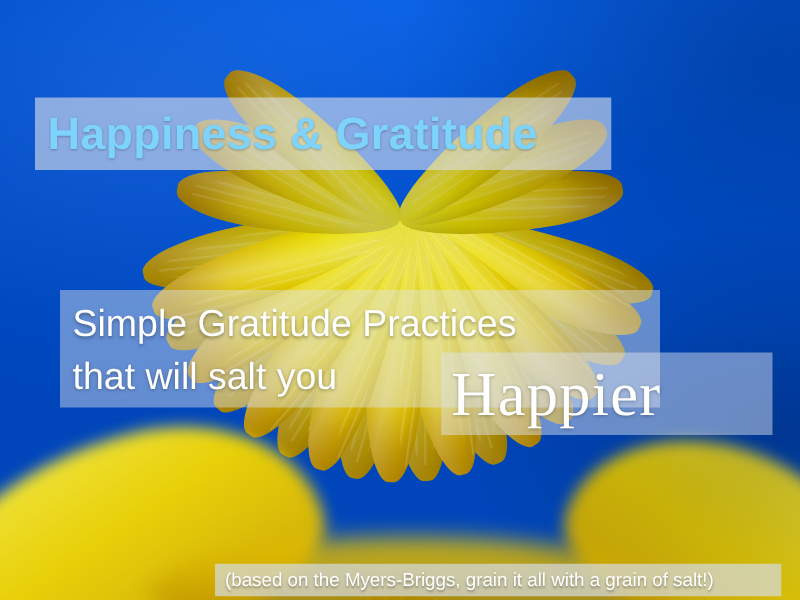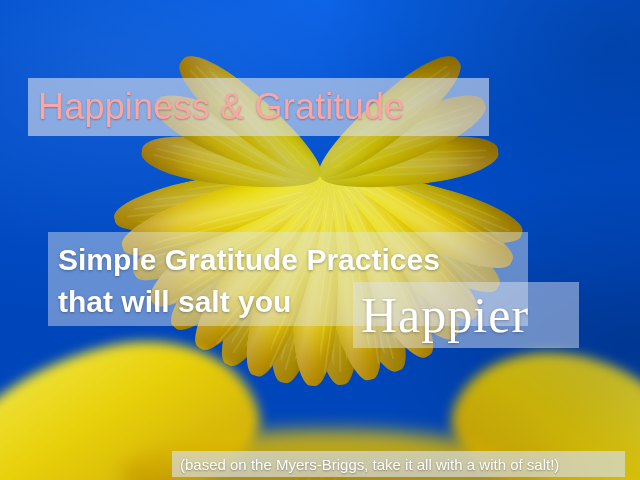--- a/index.html
+++ b/index.html
@@ -166,52 +166,52 @@
 
   .band-title {
     left: 28px;
     top: 78px;
     width: 461px;
     height: 58px;
     padding-left: 10px;
     background: rgba(216, 222, 236, .62);
   }
   .band-title .txt {
-    color: #fca5a5;
+    color: #7dd3fc;
     font-size: 36px;
-    font-weight: normal;
+    font-weight: bold;
     letter-spacing: .2px;
     text-shadow: 0 1px 2px rgba(0,0,0,.28);
     white-space: nowrap;
   }
 
   .band-subtitle {
     left: 48px;
     top: 232px;
     width: 480px;
     height: 94px;
     padding: 4px 0 0 10px;
     background: rgba(222, 228, 238, .45);
     flex-direction: column;
     align-items: flex-start;
     justify-content: center;
   }
   .band-subtitle .txt {
     color: #ffffff;
     font-size: 30px;
-    font-weight: bold;
+    font-weight: normal;
     line-height: 42px;
     text-shadow: 0 1px 3px rgba(0,0,0,.34);
     white-space: nowrap;
   }
 
   .band-happier {
     left: 353px;
     top: 282px;
-    width: 226px;
+    width: 265px;
     height: 66px;
     padding-left: 8px;
     background: rgba(222, 228, 240, .48);
   }
   .band-happier .txt {
     color: #ffffff;
     font-family: "Liberation Serif", "DejaVu Serif", serif;
     font-size: 50px;
     line-height: 52px;
     letter-spacing: 1px;
@@ -336,16 +336,16 @@
   <div class="band band-subtitle">
     <span class="txt">Simple Gratitude Practices</span>
     <span class="txt">that will salt you</span>
   </div>
 
   <div class="band band-happier">
     <span class="txt">Happier</span>
   </div>
 
   <div class="band band-caption">
-    <span class="txt">(based on the Myers-Briggs, take it all with a with of salt!)</span>
+    <span class="txt">(based on the Myers-Briggs, grain it all with a grain of salt!)</span>
   </div>
 
 </div>
 
 </body></html>

